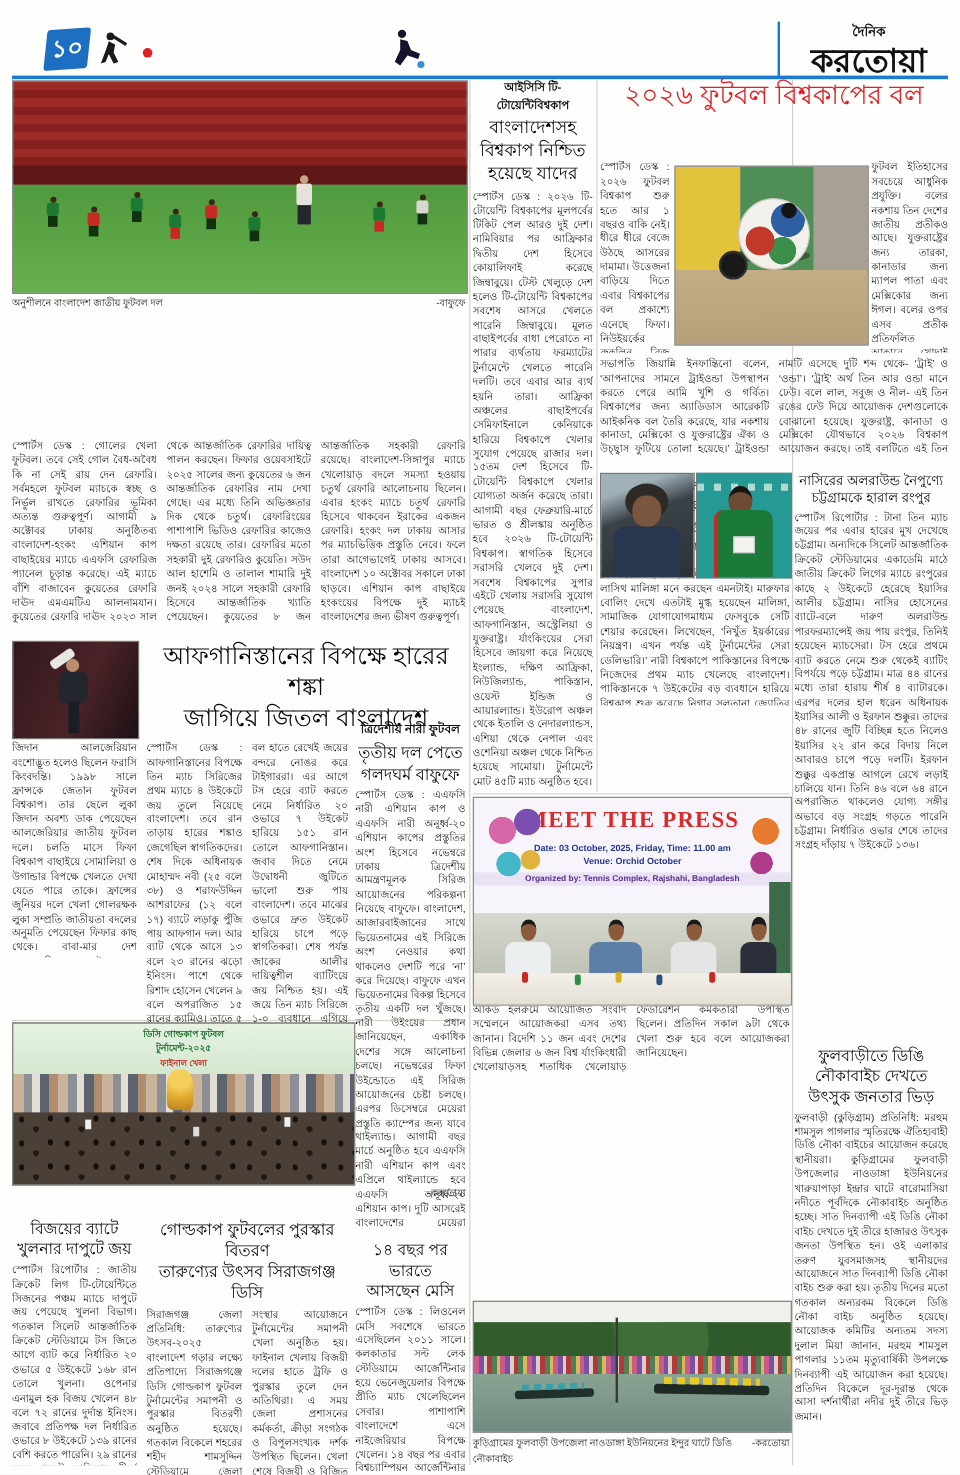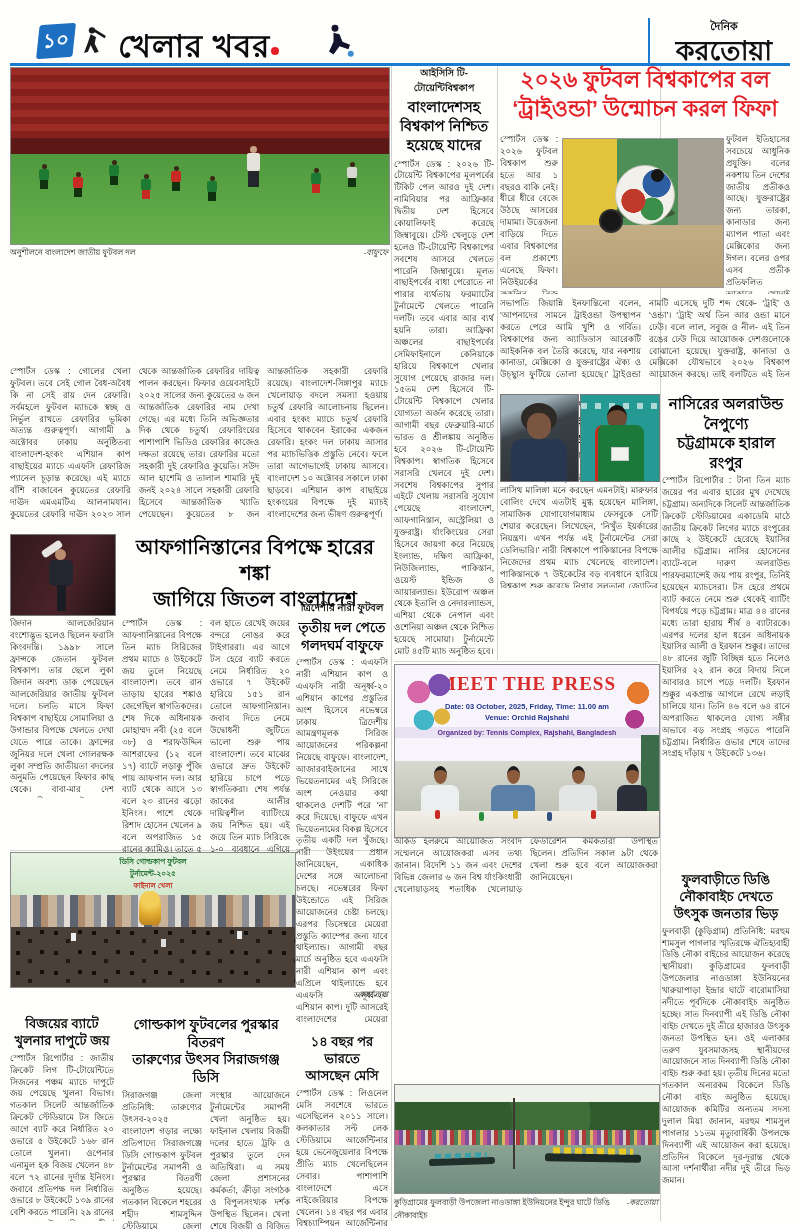--- a/index.html
+++ b/index.html
@@ -19,23 +19,23 @@
   .dateline{font-size:8.5px;margin-top:3px;color:#222;}
   .mastd{position:absolute;right:0;top:-4px;width:132px;text-align:center;border-left:2px solid #1a7cd0;padding-left:8px;}
   .mast-top{font-size:11px;font-weight:bold;}
   .mast{font-size:27px;font-weight:800;letter-spacing:0px;line-height:1.05;}
   .blue-rule{position:absolute;left:10px;top:63px;width:780px;height:3px;background:#1a7cd0;}
   
   .body-text{font-size:8.5px;line-height:1.4;text-align:justify;color:#161616;overflow:hidden;}
   .cols-2{column-count:2;column-gap:8px;}
   .cols-3{column-count:3;column-gap:8px;}
   .kicker{font-size:10px;font-weight:bold;text-align:center;}
-  .hl{font-weight:700;text-align:center;color:#050505;line-height:1.3;}
+  .hl{font-weight:400;text-align:center;color:#050505;line-height:1.3;}
   .cap{font-size:8px;color:#222;}
-  .cap .credit{float:right;font-style:italic;}
+  .cap .credit{float:right;}
   .vrule{position:absolute;width:1px;background:#d2d2cd;}
   .hrule{position:absolute;height:1px;background:#d6d6d0;}
   
   .photo{position:absolute;overflow:hidden;background:#999;}
   .fig{position:absolute;width:10px;}
   .fig .head{width:5px;height:5px;border-radius:50%;background:#3c2617;margin:0 auto;}
   .fig .torso{width:10px;height:11px;border-radius:2px;}
   .fig .legs{width:8px;height:9px;margin:0 auto;}
   
   .mp-person{position:absolute;bottom:26px;}
@@ -53,21 +53,21 @@
       <span>১০</span>
     </div>
     <span class="sil" style="left:70px;top:2px">
       <svg width="32" height="34" viewBox="0 0 24 24" fill="#1b1b1b">
           <circle cx="9" cy="4" r="2.4"></circle>
           <path d="M8 7 L12 9 L11 14 L14 20 L11 21 L8 15 L6 20 L3 21 L6 13 Z"></path>
           <rect x="11" y="3" width="10" height="2" transform="rotate(32 11 3)"></rect>
         </svg>
     </span>
     <div class="logo">
-      <span>খেলার খবর</span><span class="logo-dot"></span>
+      <span class="logo-dot"></span>
     </div>
     <span class="sil" style="left:310px;top:0px">
       <svg width="36" height="38" viewBox="0 0 24 24" fill="#14142c">
           <circle cx="10" cy="3.5" r="2.3"></circle>
           <path d="M9 6.5 L13 7.5 L15 12.5 L20 14.5 L19 17.5 L13 15.5 L9 21 L6 19 L9 12.5 Z"></path>
           <circle cx="20.5" cy="20.5" r="2" fill="#3e8fd0"></circle>
         </svg>
     </span>
     <div class="mastd">
       <div class="mast-top">দৈনিক</div>
@@ -218,21 +218,20 @@
       <div>বাংলাদেশসহ</div>
       <div>বিশ্বকাপ নিশ্চিত</div>
       <div>হয়েছে যাদের</div>
     </div>
     <div class="body-text" style="height:514px;margin-top:4px">স্পোর্টস ডেস্ক : ২০২৬ টি-টোয়েন্টি বিশ্বকাপের মূলপর্বের টিকিট পেল আরও দুই দেশ। নামিবিয়ার পর আফ্রিকার দ্বিতীয় দেশ হিসেবে কোয়ালিফাই করেছে জিম্বাবুয়ে। টেস্ট খেলুড়ে দেশ হলেও টি-টোয়েন্টি বিশ্বকাপের সবশেষ আসরে খেলতে পারেনি জিম্বাবুয়ে। মূলত বাছাইপর্বের বাধা পেরোতে না পারার ব্যর্থতায় ফরম্যাটের টুর্নামেন্টে খেলতে পারেনি দলটি। তবে এবার আর ব্যর্থ হয়নি তারা। আফ্রিকা অঞ্চলের বাছাইপর্বের সেমিফাইনালে কেনিয়াকে হারিয়ে বিশ্বকাপে খেলার সুযোগ পেয়েছে রাজার দল। ১৫তম দেশ হিসেবে টি-টোয়েন্টি বিশ্বকাপে খেলার যোগ্যতা অর্জন করেছে তারা। আগামী বছর ফেব্রুয়ারি-মার্চে ভারত ও শ্রীলঙ্কায় অনুষ্ঠিত হবে ২০২৬ টি-টোয়েন্টি বিশ্বকাপ। স্বাগতিক হিসেবে সরাসরি খেলবে দুই দেশ। সবশেষ বিশ্বকাপের সুপার এইটে খেলায় সরাসরি সুযোগ পেয়েছে বাংলাদেশ, আফগানিস্তান, অস্ট্রেলিয়া ও যুক্তরাষ্ট্র। র্যাংকিংয়ের সেরা হিসেবে জায়গা করে নিয়েছে ইংল্যান্ড, দক্ষিণ আফ্রিকা, নিউজিল্যান্ড, পাকিস্তান, ওয়েস্ট ইন্ডিজ ও আয়ারল্যান্ড। ইউরোপ অঞ্চল থেকে ইতালি ও নেদারল্যান্ডস, এশিয়া থেকে নেপাল এবং ওশেনিয়া অঞ্চল থেকে নিশ্চিত হয়েছে সামোয়া। টুর্নামেন্টে মোট ৪৫টি ম্যাচ অনুষ্ঠিত হবে।</div>
   </div>
 
   <div class="abs" style="left:500px;top:66px;width:290px;height:324px">
     <div class="hl" style="font-size:22px;color:#e31e24">
       <div style="color:#e31e24">২০২৬ ফুটবল বিশ্বকাপের বল</div>
-      <div style="color:#e31e24">‘ট্রাইওন্ডা’ উন্মোচন করল ফিফা</div>
     </div>
     <div class="abs" style="left:0;top:68px;width:290px;height:256px">
       <div class="body-text" style="position:absolute;left:0;top:0;width:58px;height:160px">স্পোর্টস ডেস্ক : ২০২৬ ফুটবল বিশ্বকাপ শুরু হতে আর ১ বছরও বাকি নেই। ধীরে ধীরে বেজে উঠছে আসরের দামামা। উত্তেজনা বাড়িয়ে দিতে এবার বিশ্বকাপের বল প্রকাশ্যে এনেছে ফিফা। নিউইয়র্কের ব্রুকলিন ব্রিজ পার্কে জমকালো অনুষ্ঠানে মাসজুড়ে বিশ্বকাপের বল উন্মোচন করেছে সংস্থাটি। যেখানে উপস্থিত ছিলেন পাঁচ বিশ্বকাপজয়ী ফুটবলার- জার্মানির ইয়ুর্গেন ক্লিন্সমান, ব্রাজিলের কাফু, ইতালির মাতেরাজ্জি দেল পিয়েরো, স্পেনের জাভি হার্নান্দেজ এবং ফ্রান্সের জিনেদিন জিদান। এবারের বিশ্বকাপ বলের নাম দেওয়া হয়েছে ট্রাইওন্ডা। বলটি বানিয়েছে অ্যাডিডাস। এ নিয়ে টানা ১৩ বারের মতো ফিফা বিশ্বকাপের বল সরবরাহ করছে বিশ্বখ্যাত ক্রীড়াসামগ্রী প্রস্তুতকারক এই প্রতিষ্ঠান। এ বিষয়ে ফিফা</div>
       <div class="photo" style="left:62px;top:4px;width:160px;height:148px;border:1px solid #999">
         <div class="abs" style="left:0;top:0;width:34%;height:58%;background:#e3c23c"></div>
         <div class="abs" style="left:34%;top:0;width:38%;height:58%;background:#4d8f56"></div>
         <div class="abs" style="left:72%;top:0;width:28%;height:58%;background:#a7a195"></div>
         <div class="abs" style="left:0;top:58%;width:100%;height:42%;background:linear-gradient(#c3ad84,#b5a079)"></div>
         <div class="abs" style="left:48px;top:68px;width:64px;height:12px;border-radius:50%;background:rgba(40,30,20,.45)"></div>
         <div class="abs" style="left:52px;top:26px;width:58px;height:58px;border-radius:50%;background:radial-gradient(circle at 30% 60%,#c0392b 0 22%,transparent 23%),radial-gradient(circle at 70% 30%,#2e5fa3 0 24%,transparent 25%),radial-gradient(circle at 62% 74%,#3c8f4a 0 20%,transparent 21%),#f2f0ea;border:1px solid #c9c5bc"></div>
@@ -257,35 +256,35 @@
       <div class="abs" style="left:30px;top:52px;width:16px;height:12px;background:#f2f2ee;border:1px solid #ccc"></div>
     </div>
     <div class="hl" style="margin-top:4px;font-size:12.5px">
       <div>মারুফার বোলিংয়ের ভিডিও শেয়ার</div>
       <div>দিয়ে উচ্ছ্বসিত প্রশংসা মালিঙ্গার</div>
     </div>
     <div class="body-text" style="height:138px;margin-top:3px">স্পোর্টস ডেস্ক : বাংলাদেশের পেসার মারুফা আক্তার কি এবারের নারী বিশ্বকাপের সেরা ডেলিভারিটিই উপহার দিলেন? লঙ্কান কিংবদন্তি লাসিথ মালিঙ্গা মনে করছেন এমনটাই। মারুফার বোলিং দেখে এতটাই মুগ্ধ হয়েছেন মালিঙ্গা, সামাজিক যোগাযোগমাধ্যম ফেসবুকে সেটি শেয়ার করেছেন। লিখেছেন, ‘নিখুঁত ইয়র্কারের নিয়ন্ত্রণ। এখন পর্যন্ত এই টুর্নামেন্টের সেরা ডেলিভারি।’ নারী বিশ্বকাপে পাকিস্তানের বিপক্ষে নিজেদের প্রথম ম্যাচ খেলেছে বাংলাদেশ। পাকিস্তানকে ৭ উইকেটের বড় ব্যবধানে হারিয়ে বিশ্বকাপ শুরু করেছে নিগার সুলতানা জ্যোতির দল। এই ম্যাচেই প্রথম ওভারে দুই ইনসুইঙ্গার ডেলিভারিতে পাকিস্তানের দুই ব্যাটারকে বোল্ড করেন মারুফা। যে ভিডিও ছড়িয়ে পড়েছে সামাজিক যোগাযোগমাধ্যমে। মারুফার জন্য অবশ্য এমন ডেলিভারি নতুন কিছু নয়। এমন ইনসুইং ডেলিভারিতে ব্যাটারকে আউট করেছিলেন ২০২৪ টি-বিশ্বকাপেও।</div>
   </div>
 
   <div class="abs" style="left:662px;top:394px;width:128px;height:474px">
-    <div class="hl" style="font-size:15px">
+    <div class="hl" style="font-size:11px">
       <div>নাসিরের অলরাউন্ড নৈপুণ্যে</div>
       <div>চট্টগ্রামকে হারাল রংপুর</div>
     </div>
     <div class="body-text" style="height:432px;margin-top:3px">স্পোর্টস রিপোর্টার : টানা তিন ম্যাচ জয়ের পর এবার হারের মুখ দেখেছে চট্টগ্রাম। অন্যদিকে সিলেট আন্তর্জাতিক ক্রিকেট স্টেডিয়ামের একাডেমি মাঠে জাতীয় ক্রিকেট লিগের ম্যাচে রংপুরের কাছে ২ উইকেটে হেরেছে ইয়াসির আলীর চট্টগ্রাম। নাসির হোসেনের ব্যাটে-বলে দারুণ অলরাউন্ড পারফরম্যান্সেই জয় পায় রংপুর, তিনিই হয়েছেন ম্যাচসেরা। টস হেরে প্রথমে ব্যাট করতে নেমে শুরু থেকেই ব্যাটিং বিপর্যয়ে পড়ে চট্টগ্রাম। মাত্র ৪৪ রানের মধ্যে তারা হারায় শীর্ষ ৪ ব্যাটারকে। এরপর দলের হাল ধরেন অধিনায়ক ইয়াসির আলী ও ইরফান শুক্কুর। তাদের ৪৮ রানের জুটি বিচ্ছিন্ন হতে নিলেও ইয়াসির ২২ রান করে বিদায় নিলে আবারও চাপে পড়ে দলটি। ইরফান শুক্কুর একপ্রান্ত আগলে রেখে লড়াই চালিয়ে যান। তিনি ৪৬ বলে ৬৪ রানে অপরাজিত থাকলেও যোগ্য সঙ্গীর অভাবে বড় সংগ্রহ গড়তে পারেনি চট্টগ্রাম। নির্ধারিত ওভার শেষে তাদের সংগ্রহ দাঁড়ায় ৭ উইকেটে ১৩৬।</div>
   </div>
 
   <div class="abs" style="left:394px;top:664px;width:264px;height:414px">
     <div class="photo" style="left:0;top:0;width:264px;height:172px;border:1px solid #8a8a8a;background:#efece6">
       <div class="abs" style="left:0;top:0;width:100%;height:96px;background:#f7f5fb">
         <div class="abs" style="left:8px;top:6px;width:52px;height:70px;background:radial-gradient(circle at 30% 30%,#d667a8 0 18%,transparent 19%),radial-gradient(circle at 70% 20%,#7a4fb0 0 16%,transparent 17%),radial-gradient(circle at 40% 70%,#43b6c8 0 17%,transparent 18%),radial-gradient(circle at 75% 65%,#e0b33c 0 13%,transparent 14%)"></div>
         <div class="abs" style="right:4px;top:8px;width:34px;height:66px;background:radial-gradient(circle at 50% 30%,#e67a2e 0 22%,transparent 23%),radial-gradient(circle at 40% 70%,#b03a8c 0 18%,transparent 19%)"></div>
         <div style="text-align:center;padding-top:8px;font-family:'Liberation Serif',serif;font-weight:bold;font-size:19px;color:#d92b2b;letter-spacing:1px">MEET THE PRESS</div>
         <div style="text-align:center;margin-top:7px;font-size:7.5px;font-weight:bold;color:#23368c">Date: 03 October, 2025, Friday, Time: 11.00 am</div>
-        <div style="text-align:center;margin-top:2px;font-size:7.5px;font-weight:bold;color:#23368c">Venue: Orchid Rajshahi</div>
+        <div style="text-align:center;margin-top:2px;font-size:7.5px;font-weight:bold;color:#23368c">Venue: Orchid October</div>
         <div style="text-align:center;margin-top:5px;font-size:7px;font-weight:bold;color:#5b2d8e;background:#e9e2f3;padding:2px 0">Organized by: Tennis Complex, Rajshahi, Bangladesh</div>
       </div>
       <div class="abs" style="left:0;top:96px;width:100%;height:50px;background:linear-gradient(#d7d8cf,#bfc2b6)"></div>
       <div class="abs" style="right:0;top:70px;width:18px;height:76px;background:#3c6b4a"></div>
       <div class="mp-person" style="left:26px">
           <div class="mp-head"></div>
           <div class="mp-torso" style="background:#eceff0"></div>
         </div>
       <div class="mp-person" style="left:96px">
           <div class="mp-head"></div>

